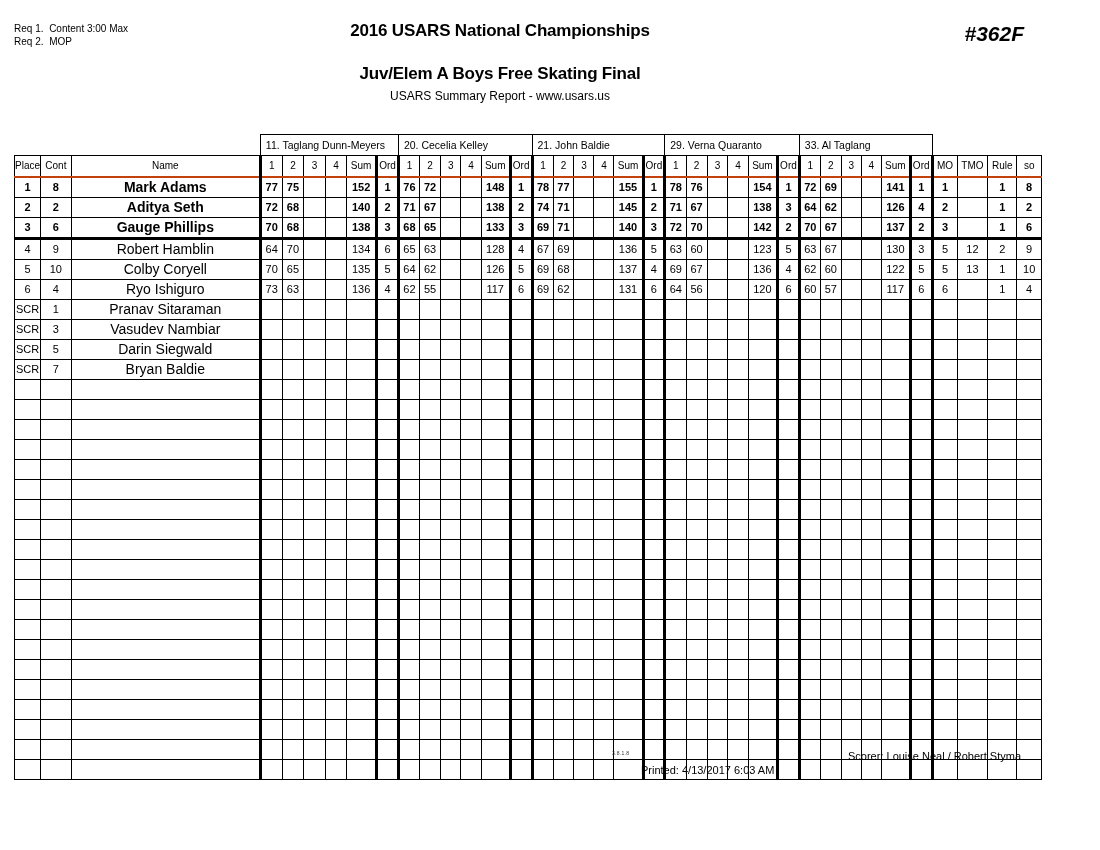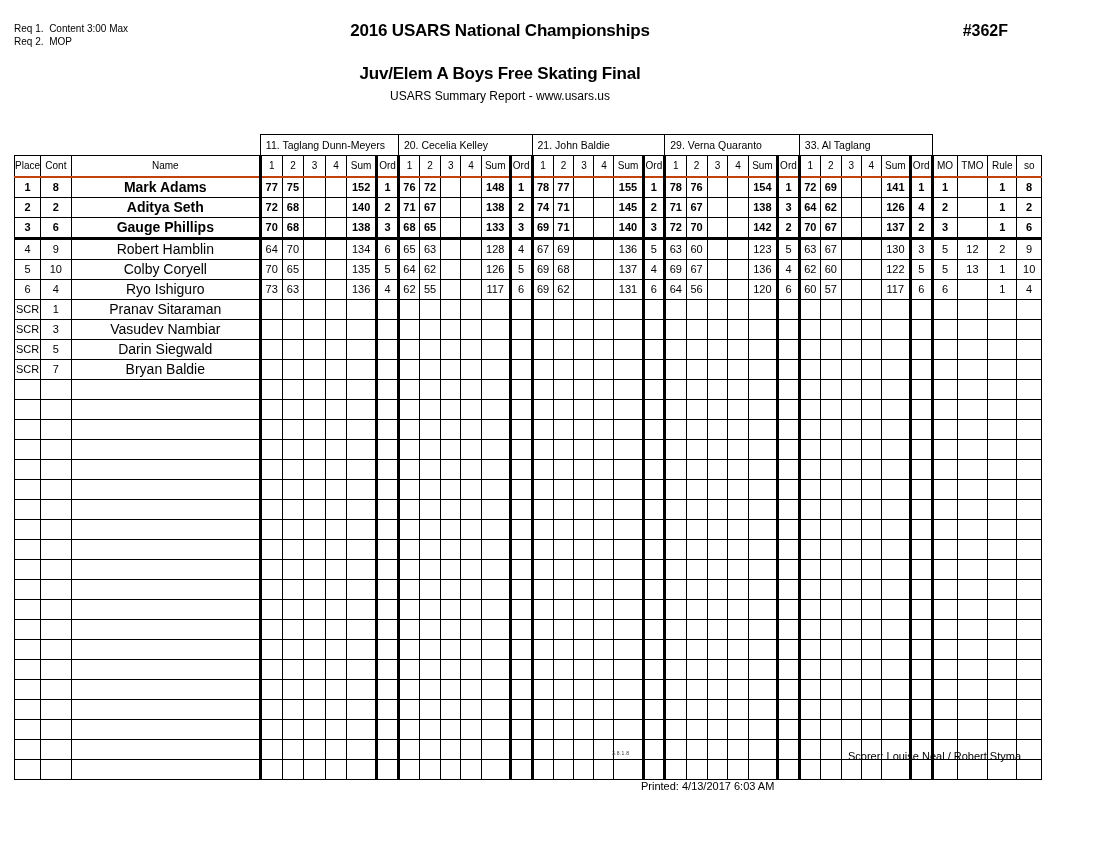--- a/index.html
+++ b/index.html
@@ -55,24 +55,25 @@
     letter-spacing: -0.2px;
     margin-top: 20px;
   }
   #evt-report {
     font-size: 12px;
     font-weight: normal;
     line-height: 21px;
   }
   #event-number {
     position: absolute;
-    right: 92px;
+    right: 76px;
     top: 22px;
-    font-size: 16px;
+    font-size: 21px;
     font-weight: bold;
+    font-style: italic;
   }
 
   
   #sheet {
     position: absolute;
     left: 14px;
     top: 134px;
     width: 1028px;
   }
 
@@ -137,21 +138,21 @@
     position: absolute;
     left: 612px;
     top: 750px;
     font-size: 5px;
     color: #333;
     letter-spacing: .3px;
   }
   #printed {
     position: absolute;
     left: 641px;
-    top: 780px;
+    top: 764px;
     font-size: 11px;
   }
   #scorer {
     position: absolute;
     left: 848px;
     top: 750px;
     font-size: 11px;
   }
 </style>
 </head>

